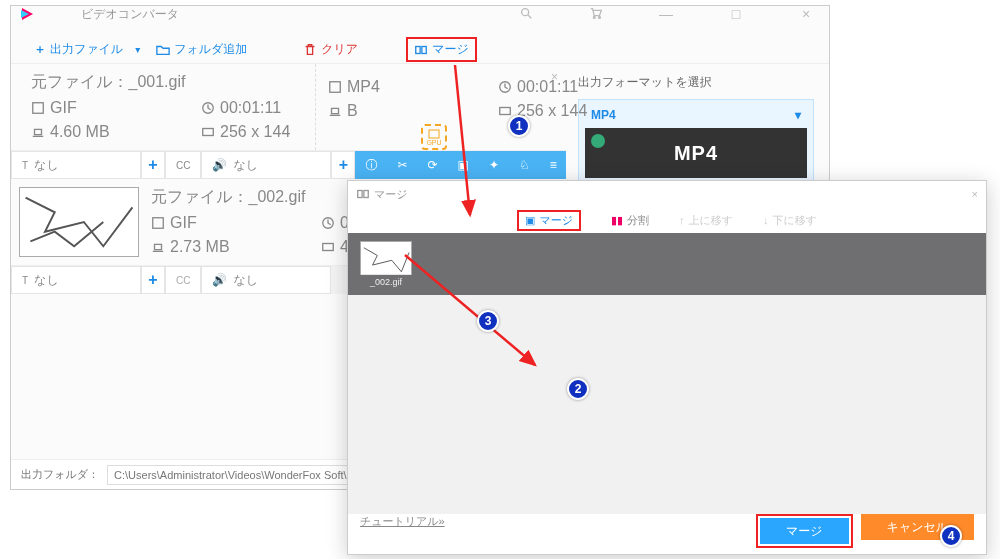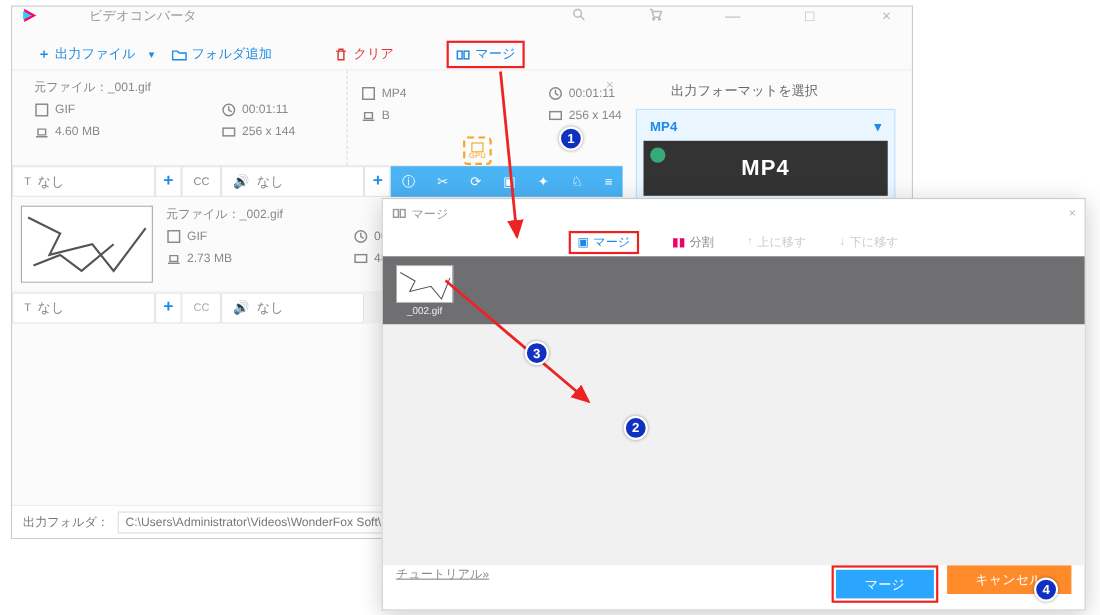--- a/index.html
+++ b/index.html
@@ -21,38 +21,38 @@
   .merge-highlight { border: 2px solid #e22; padding: 2px 6px; display: flex; align-items: center; gap: 4px; color: #1c8ae6; }
 
   .body-row { display: flex; }
   .list-col { width: 555px; }
   .side-col { width: 260px; padding: 10px 12px; }
 
   .file-card { display: flex; border-bottom: 1px solid #eee; position: relative; }
   .thumb { width: 120px; height: 70px; margin: 8px; background: #222; display: flex; align-items: center; justify-content: center; }
   .thumb.sketch { background: #fff; border: 1px solid #aaa; }
   .thumb svg { width: 100%; height: 100%; }
-  .meta { flex: 1; padding: 8px 4px; font-size: 11px; color: #888; }
+  .meta { flex: 1; padding: 8px 4px; font-size: 16px; color: #888; }
   .meta-row { display: flex; gap: 60px; margin-top: 6px; align-items: center; }
   .meta-cell { display: flex; align-items: center; gap: 5px; min-width: 110px; }
   .close-x { position: absolute; right: 8px; top: 6px; color: #bbb; cursor: pointer; }
 
   .strip { height: 28px; background: #4ab3f4; display: flex; align-items: center; }
   .strip.light { background: #f4f4f4; color: #888; }
   .strip .seg { padding: 0 10px; display: flex; align-items: center; gap: 6px; height: 100%; }
   .strip .seg.w { background: #fff; color: #888; border: 1px solid #e5e5e5; }
   .strip .seg.add { width: 24px; justify-content: center; color: #1c8ae6; font-weight: bold; font-size: 16px; }
   .strip .seg.icon { width: 36px; justify-content: center; color: #fff; }
   .strip .seg.cc { font-size: 10px; }
   .strip.light .seg.icon, .strip.light .seg.cc { color: #aaa; }
   .strip .seg.none { flex: 0 0 130px; }
 
   .gpu-badge { position: absolute; left: 410px; top: 118px; width: 26px; height: 26px; border: 2px dashed #f5a623; border-radius: 4px; display:flex; flex-direction:column; align-items:center; justify-content:center; font-size:7px; color:#f5a623; }
 
-  .side-title { font-size: 12px; color: #666; margin-bottom: 8px; margin-left: 32px; }
+  .side-title { font-size: 12px; color: #666; margin-bottom: 8px; }
   .fmt-box { border: 1px solid #bfe2ff; background: #e9f5ff; padding: 6px; }
   .fmt-head { display: flex; justify-content: space-between; color: #1c8ae6; font-weight: bold; padding: 2px 6px 6px; }
   .fmt-tile { background: #333; color: #fff; height: 50px; display:flex; align-items:center; justify-content:center; font-size: 20px; font-weight: bold; letter-spacing:1px; position: relative; }
   .fmt-tile::before { content:""; position:absolute; left:6px; top:6px; width:14px; height:14px; border-radius:50%; background:#3a7; }
 
   .footer { position: absolute; left: 0; bottom: 0; right: 0; height: 30px; border-top: 1px solid #eee; display: flex; align-items: center; padding: 0 10px; gap: 8px; font-size: 11px; color: #777; background:#fff; }
   .path-box { border: 1px solid #ddd; padding: 3px 6px; flex: 0 0 380px; white-space: nowrap; overflow: hidden; text-overflow: ellipsis; background:#fff; }
 
   
   .merge-dialog { position: absolute; left: 347px; top: 180px; width: 640px; height: 375px; background: #fff; border: 1px solid #ccc; box-shadow: 0 4px 20px rgba(0,0,0,.2); display:flex; flex-direction:column; }

